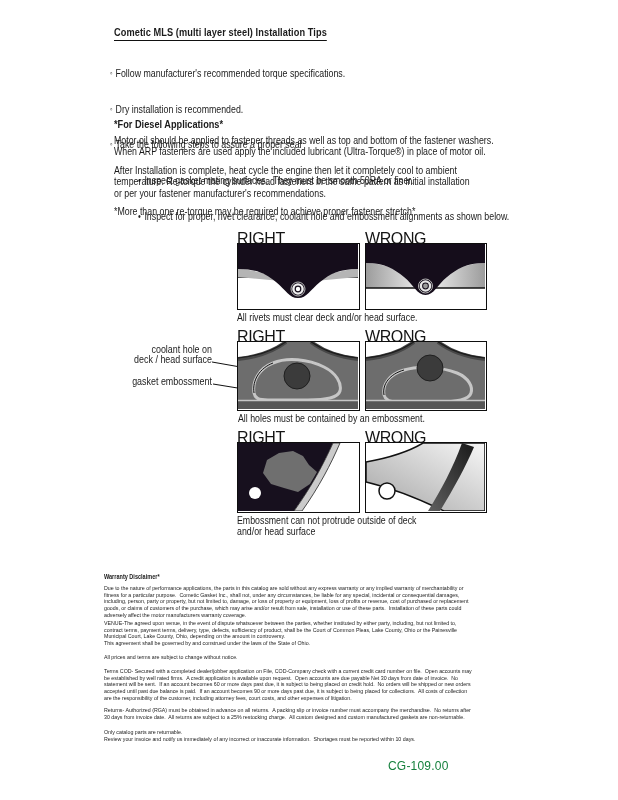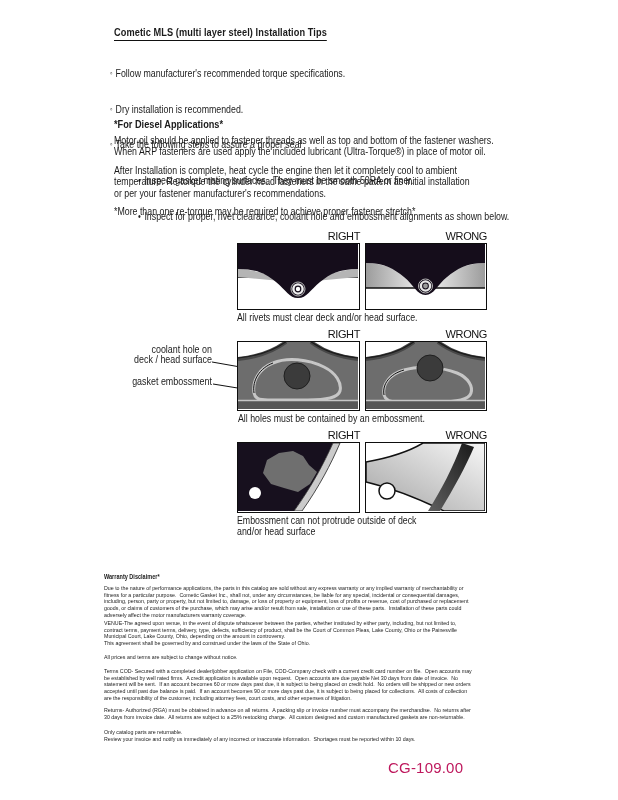--- a/index.html
+++ b/index.html
@@ -18,32 +18,32 @@
   }
   .bullets{font-size:11px;line-height:11.9px;}
   .bullet-row{white-space:pre;}
   .bullet-marker{display:inline-block;width:7px;font-size:9px;vertical-align:1px;}
   .sub-row{padding-left:35px;white-space:pre;}
   .sub-marker{display:inline-block;width:8px;font-size:10px;}
 
   .h2{font-size:11.5px;font-weight:bold;}
   .para{font-size:11px;line-height:11.3px;}
 
-  .dlabel{font-size:11px;letter-spacing:-.4px;text-align:right;color:#141414;}
+  .dlabel{font-size:16px;letter-spacing:-.4px;text-align:left;color:#141414;}
   .dbox{border:1.6px solid #0e0e0e;background:#fff;box-sizing:border-box;}
   .dbox svg{display:block;}
   .caption{font-size:11px;line-height:11.3px;}
 
   .anno{font-size:10.5px;line-height:9.8px;text-align:right;
         transform:scaleX(0.85);transform-origin:right top;white-space:pre;}
 
   .legal{font-size:6px;line-height:6.7px;color:#222;}
   .legal-h{font-size:6.3px;font-weight:bold;}
 
-  .footer-code{font-size:15px;letter-spacing:.2px;color:#be185d;}
+  .footer-code{font-size:12px;letter-spacing:.2px;color:#15803d;}
 </style>
 </head>
 <body>
 
 <div class="page">
 
   <div class="abs sx title" style="left:114px;top:26px;">Cometic MLS (multi layer steel) Installation Tips</div>
 
   <div class="abs sx bullets" style="left:110px;top:44px;">
     <div class="bullet-row"><span class="bullet-marker">◦</span><span>Follow manufacturer's recommended torque specifications.</span></div>

